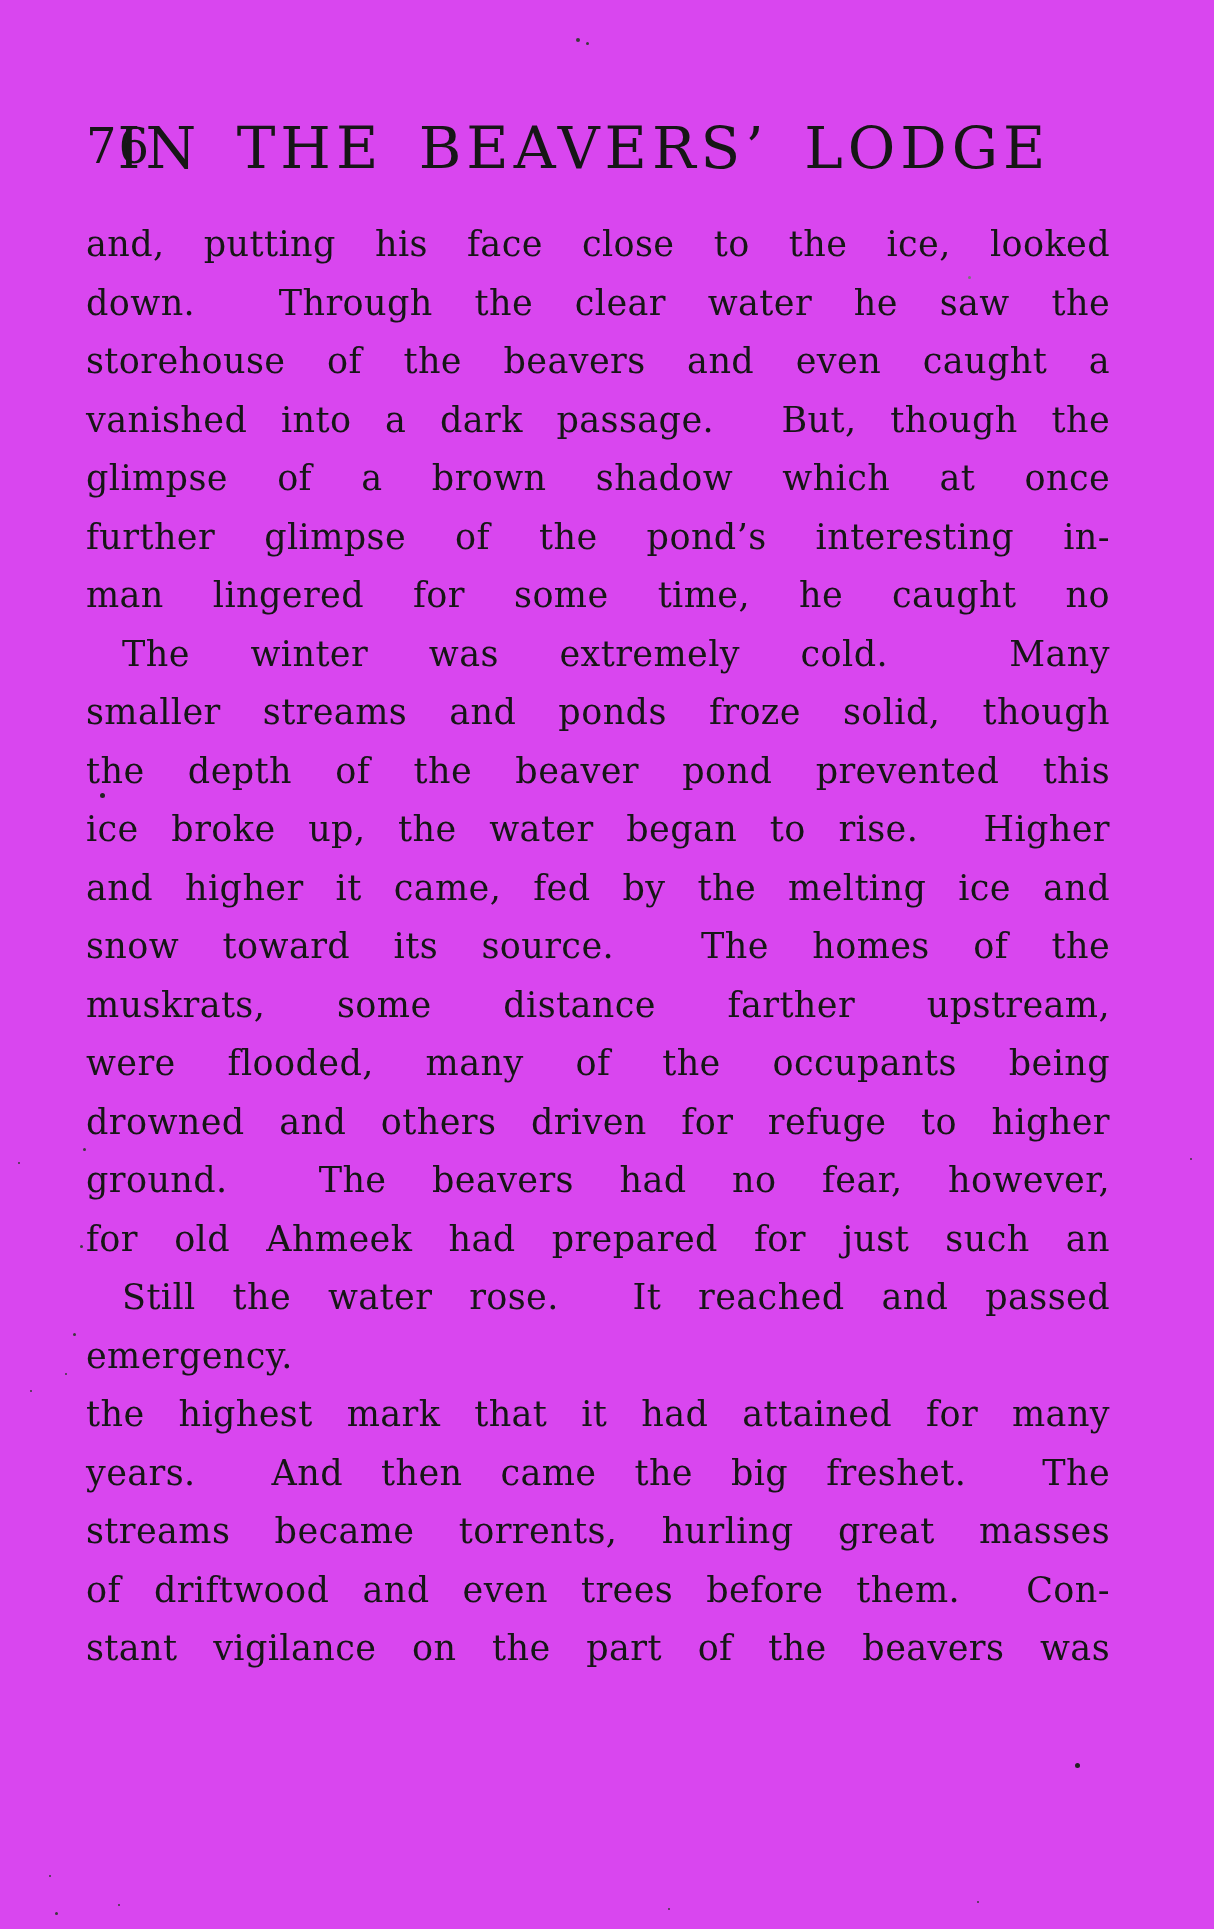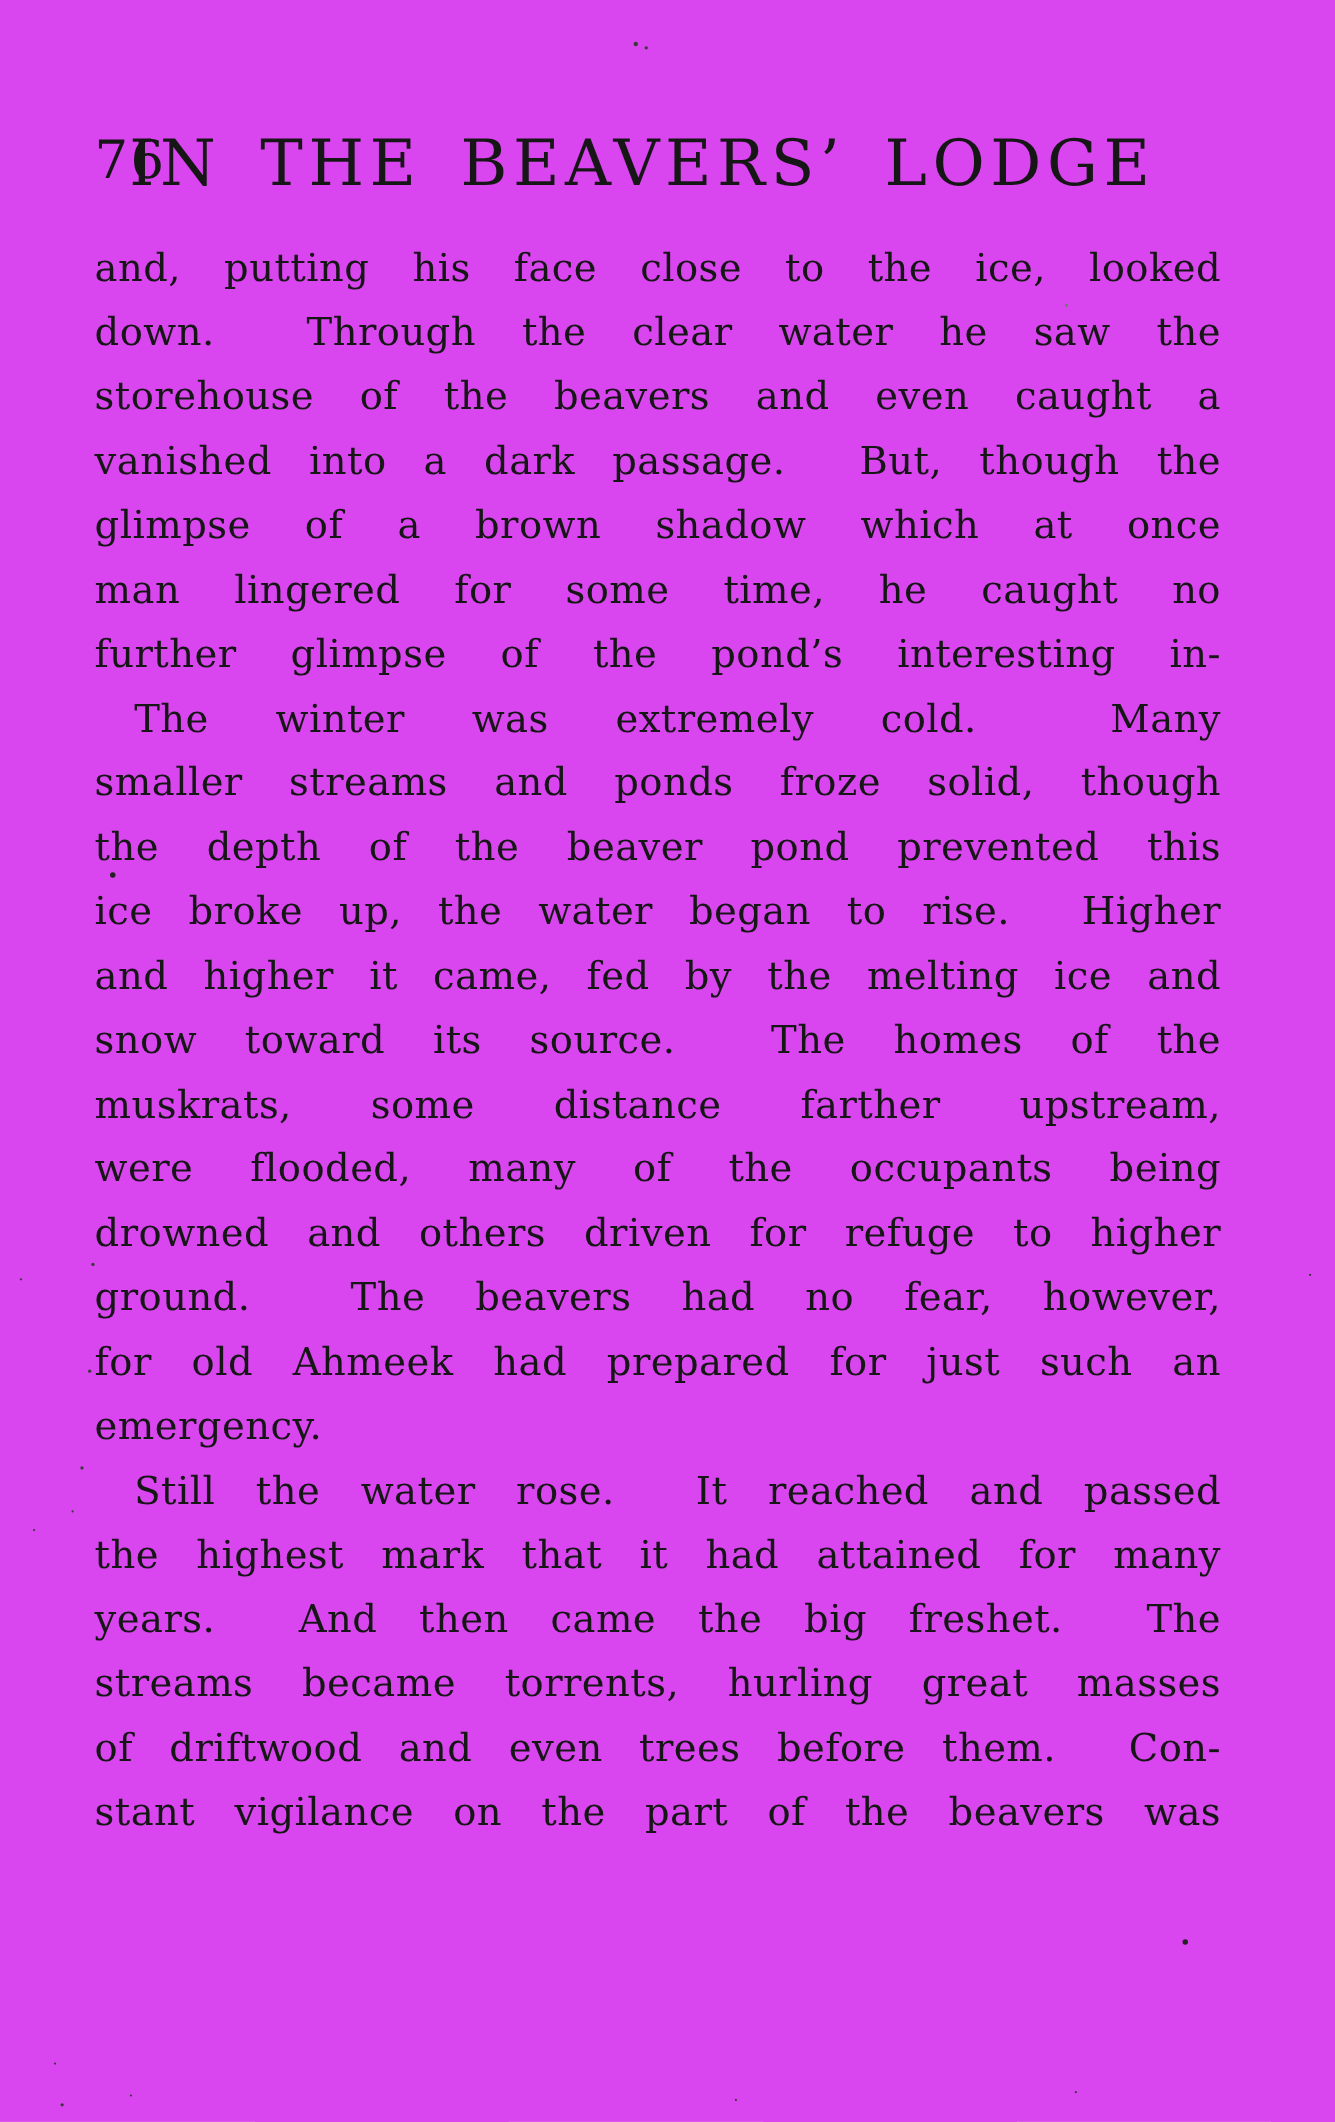--- a/index.html
+++ b/index.html
@@ -70,35 +70,35 @@
     <span class="pagenum">76</span>
     <span class="title">IN THE BEAVERS’ LODGE</span>
   </div>
 
   <div class="textblock">
     <div class="ln">and, putting his face close to the ice, looked</div>
     <div class="ln">down.  Through the clear water he saw the</div>
     <div class="ln">storehouse of the beavers and even caught a</div>
     <div class="ln">vanished into a dark passage.  But, though the</div>
     <div class="ln">glimpse of a brown shadow which at once</div>
+    <div class="ln">further glimpse of the pond’s interesting in-</div>
     <div class="ln">man lingered for some time, he caught no</div>
-    <div class="ln">further glimpse of the pond’s interesting in-</div>
     <div class="ln indent">The winter was extremely cold.  Many</div>
     <div class="ln">smaller streams and ponds froze solid, though</div>
     <div class="ln">the depth of the beaver pond prevented this</div>
     <div class="ln">ice broke up, the water began to rise.  Higher</div>
     <div class="ln">and higher it came, fed by the melting ice and</div>
     <div class="ln">snow toward its source.  The homes of the</div>
     <div class="ln">muskrats, some distance farther upstream,</div>
     <div class="ln">were flooded, many of the occupants being</div>
     <div class="ln">drowned and others driven for refuge to higher</div>
     <div class="ln">ground.  The beavers had no fear, however,</div>
     <div class="ln">for old Ahmeek had prepared for just such an</div>
+    <div class="ln indent">Still the water rose.  It reached and passed</div>
     <div class="ln short">emergency.</div>
-    <div class="ln indent">Still the water rose.  It reached and passed</div>
     <div class="ln">the highest mark that it had attained for many</div>
     <div class="ln">years.  And then came the big freshet.  The</div>
     <div class="ln">streams became torrents, hurling great masses</div>
     <div class="ln">of driftwood and even trees before them.  Con-</div>
     <div class="ln">stant vigilance on the part of the beavers was</div>
   </div>
 
   <div class="speck" style="left:576px;top:38px;width:4px;height:4px;"></div>
   <div class="speck" style="left:586px;top:42px;width:3px;height:3px;"></div>
   <div class="speck" style="left:968px;top:276px;width:3px;height:3px;background:#777;"></div>

